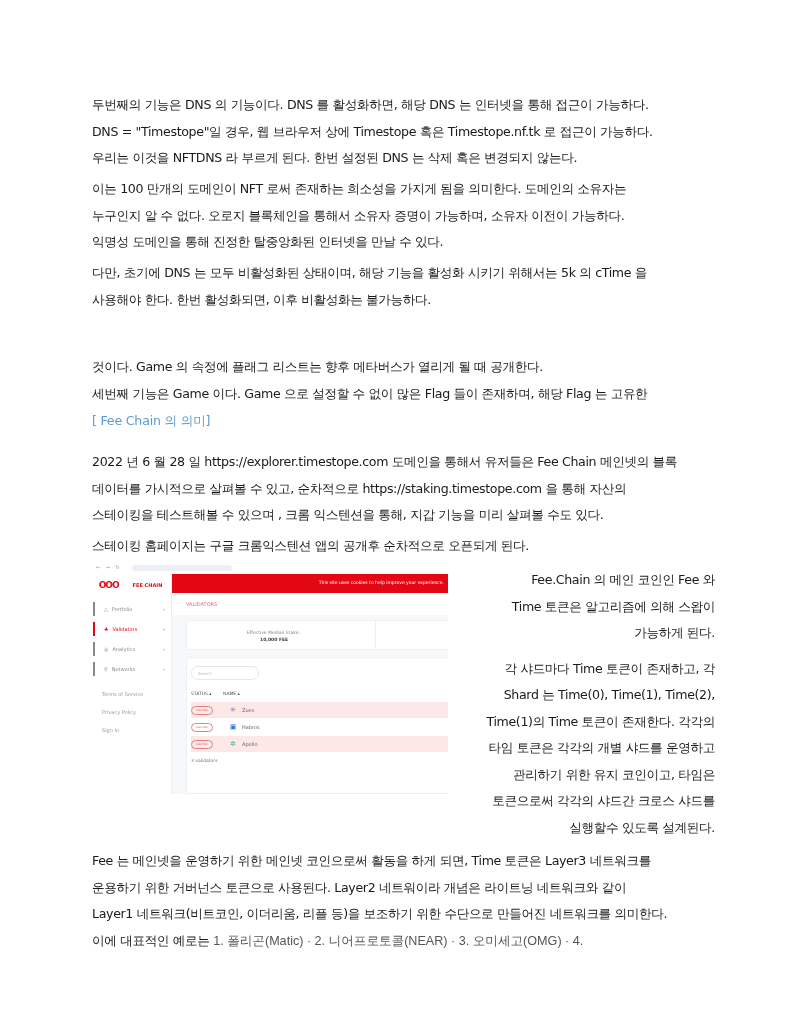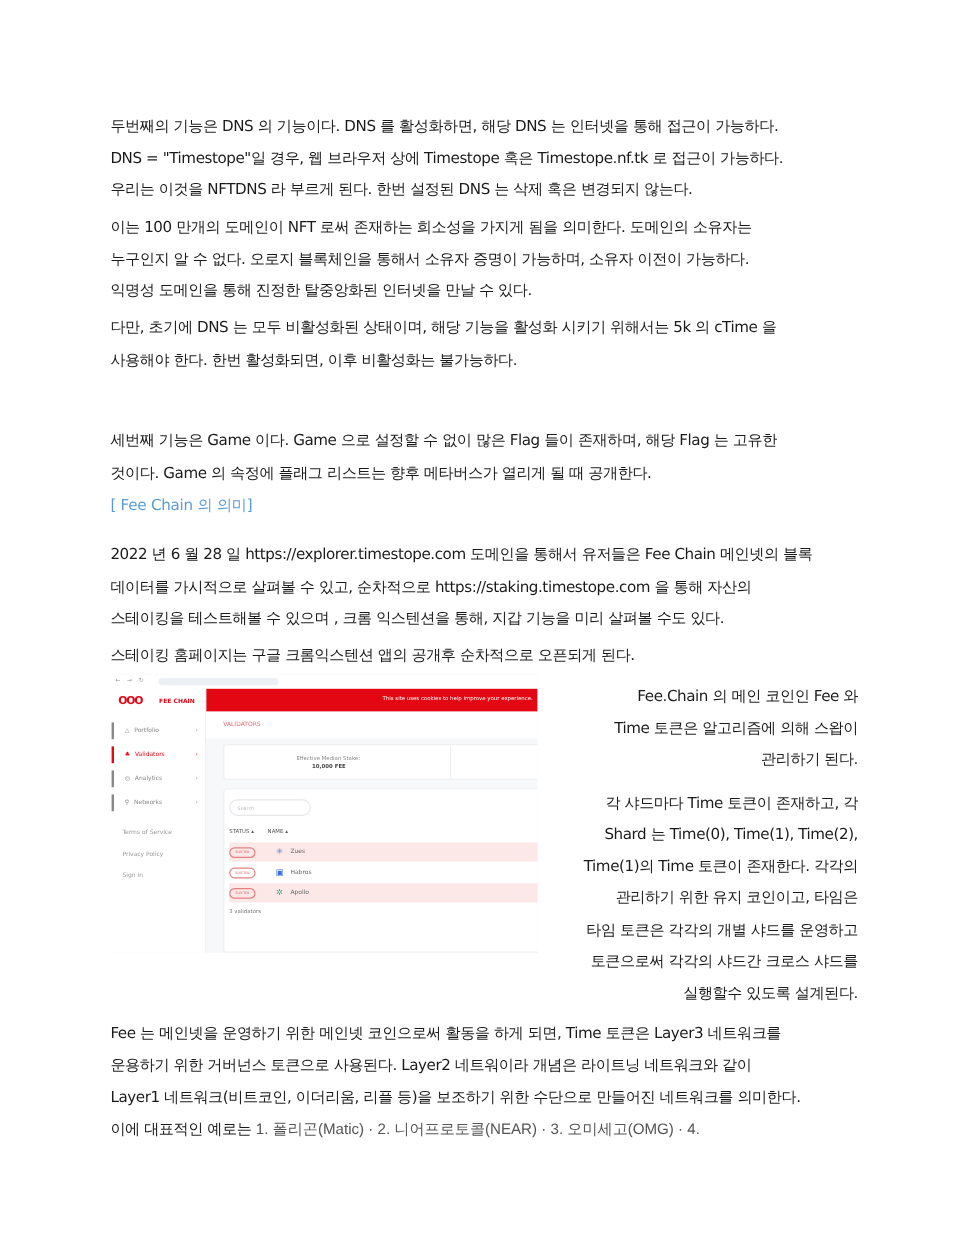--- a/index.html
+++ b/index.html
@@ -60,22 +60,22 @@
   <span class="ln">누구인지 알 수 없다. 오로지 블록체인을 통해서 소유자 증명이 가능하며, 소유자 이전이 가능하다.</span>
   <span class="ln">익명성 도메인을 통해 진정한 탈중앙화된 인터넷을 만날 수 있다.</span>
 </div>
 
 <div class="para" style="top:260px">
   <span class="ln">다만, 초기에 DNS 는 모두 비활성화된 상태이며, 해당 기능을 활성화 시키기 위해서는 5k 의 cTime 을</span>
   <span class="ln">사용해야 한다. 한번 활성화되면, 이후 비활성화는 불가능하다.</span>
 </div>
 
 <div class="para" style="top:354px">
+  <span class="ln">것이다. Game 의 속정에 플래그 리스트는 향후 메타버스가 열리게 될 때 공개한다.</span>
   <span class="ln">세번째 기능은 Game 이다. Game 으로 설정할 수 없이 많은 Flag 들이 존재하며, 해당 Flag 는 고유한</span>
-  <span class="ln">것이다. Game 의 속정에 플래그 리스트는 향후 메타버스가 열리게 될 때 공개한다.</span>
 </div>
 
 <div class="heading">[ Fee Chain 의 의미]</div>
 
 <div class="para" style="top:449px">
   <span class="ln">2022 년 6 월 28 일 https://explorer.timestope.com 도메인을 통해서 유저들은 Fee Chain 메인넷의 블록</span>
   <span class="ln">데이터를 가시적으로 살펴볼 수 있고, 순차적으로 https://staking.timestope.com 을 통해 자산의</span>
   <span class="ln">스테이킹을 테스트해볼 수 있으며 , 크롬 익스텐션을 통해, 지갑 기능을 미리 살펴볼 수도 있다.</span>
 </div>
 
@@ -149,27 +149,27 @@
       <span class="vic" style="color:#4aa88a">✲</span>
       <span>Apollo</span>
     </div>
     <div class="count" style="top:100px">3 validators</div>
   </div>
 </div>
 
 <div class="side">
   <span class="ln">Fee.Chain 의 메인 코인인 Fee 와</span>
   <span class="ln">Time 토큰은 알고리즘에 의해 스왑이</span>
-  <span class="ln">관리하기 된다.</span>
+  <span class="ln">가능하게 된다.</span>
   <span class="ln gap"></span>
   <span class="ln">각 샤드마다 Time 토큰이 존재하고, 각</span>
   <span class="ln">Shard 는 Time(0), Time(1), Time(2),</span>
   <span class="ln">Time(1)의 Time 토큰이 존재한다. 각각의</span>
+  <span class="ln">타임 토큰은 각각의 개별 샤드를 운영하고</span>
   <span class="ln">관리하기 위한 유지 코인이고, 타임은</span>
-  <span class="ln">타임 토큰은 각각의 개별 샤드를 운영하고</span>
   <span class="ln">토큰으로써 각각의 샤드간 크로스 샤드를</span>
   <span class="ln">실행할수 있도록 설계된다.</span>
 </div>
 
 <div class="para" style="top:848px">
   <span class="ln">Fee 는 메인넷을 운영하기 위한 메인넷 코인으로써 활동을 하게 되면, Time 토큰은 Layer3 네트워크를</span>
   <span class="ln">운용하기 위한 거버넌스 토큰으로 사용된다.  Layer2 네트워이라 개념은 라이트닝 네트워크와 같이</span>
   <span class="ln">Layer1 네트워크(비트코인, 이더리움, 리플 등)을 보조하기 위한 수단으로 만들어진 네트워크를 의미한다.</span>
   <span class="ln">
     <span>이에 대표적인 예로는 </span><span class="gray">1. 폴리곤(Matic) · 2. 니어프로토콜(NEAR) · 3. 오미세고(OMG) · 4.</span>

